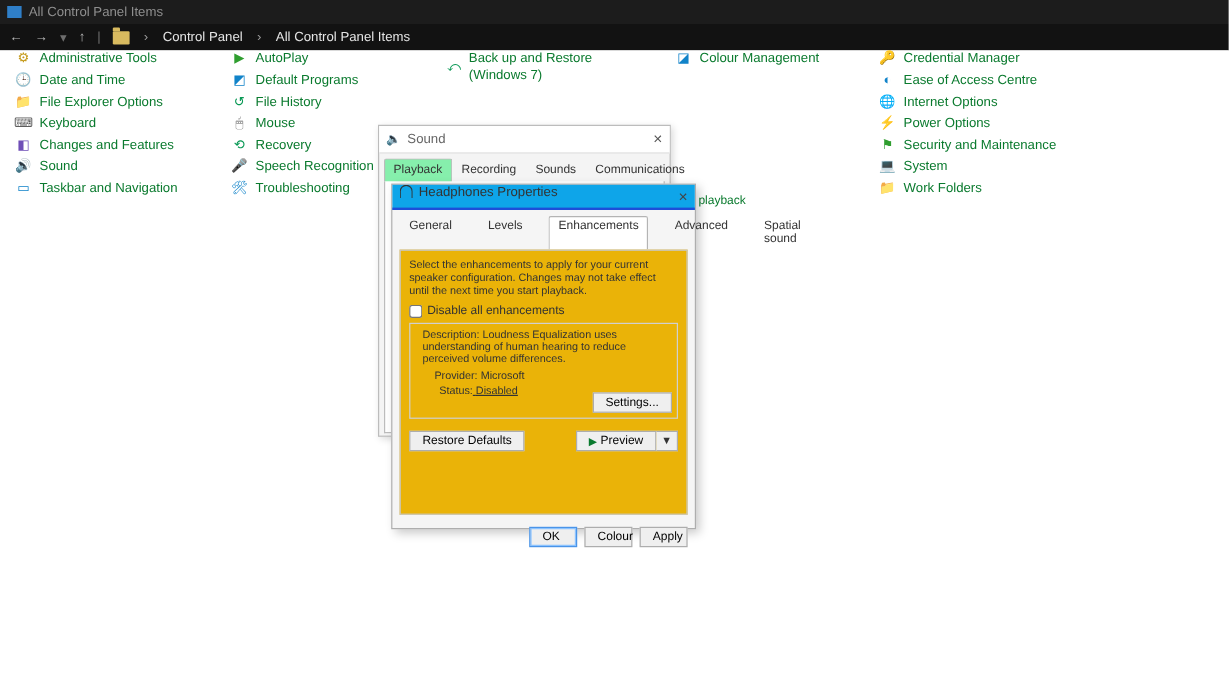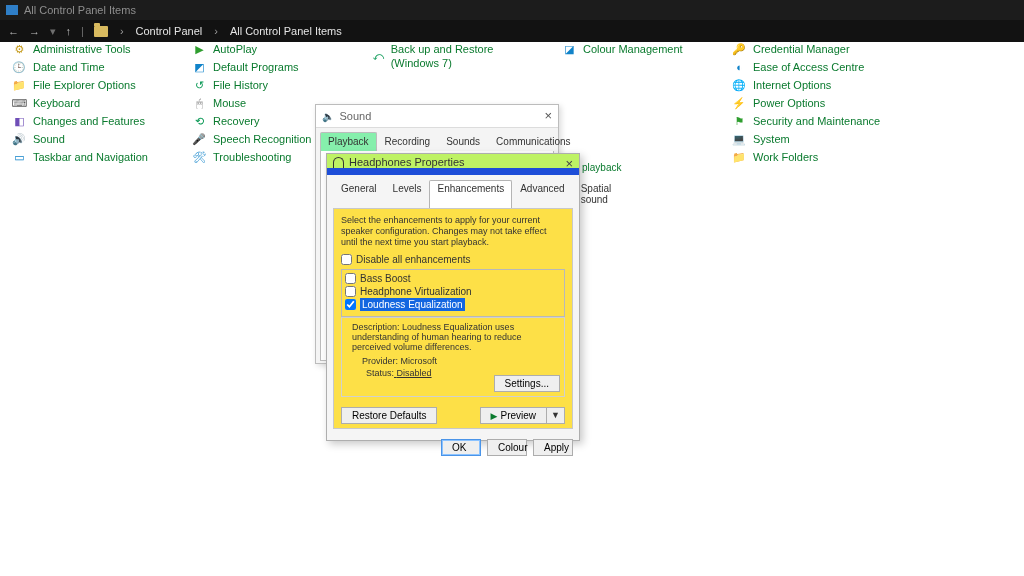--- a/index.html
+++ b/index.html
@@ -35,28 +35,28 @@
   .sound-title .spk-icn { color:#6a6a6a; margin-right:5px; font-size:10px; }
   .sound-title .close { position:absolute; right:6px; top:3px; color:#555; cursor:pointer; font-size:13px; }
   .sound-tabs { display:flex; font-size:10px; padding:4px 4px 0 4px; gap:0; }
   .sound-tabs .tab { padding:3px 7px 4px 7px; color:#333; border:1px solid transparent; border-bottom:none; cursor:pointer; }
   .sound-tabs .tab.active { background:#86efac; border-color:#bcbcbc; border-radius:2px 2px 0 0; }
   .sound-body { background:#fff; margin:0 4px; height:210px; border:1px solid #bcbcbc; border-top:none; }
 
   
   .hp-win { position:absolute; left:326px; top:153px; width:254px; height:288px; background:#f5f5f5;
             border:1px solid #aeaeae; box-shadow:3px 3px 8px rgba(0,0,0,.22); z-index:5; }
-  .hp-title { height:21px; background:#bef264; border-bottom:7px solid #1d4ed8; display:flex; align-items:flex-end;
+  .hp-title { height:21px; background:#0ea5e9; border-bottom:2px solid #1d4ed8; display:flex; align-items:flex-start;
               font-size:11px; color:#333; padding-left:6px; position:relative; }
   .hp-title .hp-icn { width:11px; height:11px; border:1.5px solid #333; border-bottom:none; border-radius:6px 6px 0 0; margin-right:5px; }
   .hp-title .close { position:absolute; right:6px; top:2px; color:#444; cursor:pointer; font-size:13px; }
-  .hp-tabs { display:flex; font-size:10px; padding:5px 6px 0 6px; }
+  .hp-tabs { display:flex; font-size:10px; padding:5px 6px 0 6px;gap:14px; }
   .hp-tabs .tab { padding:2px 7px 3px 7px; color:#333; border:1px solid transparent; border-bottom:none; cursor:pointer; }
   .hp-tabs .tab.active { background:#fff; border-color:#b4b4b4; border-radius:2px 2px 0 0; }
-  .hp-body { background:#fde047; margin:0 6px 6px 6px; border:1px solid #c8c8c8; height:221px; padding:6px 7px; font-size:10px; color:#333; position:relative; }
+  .hp-body { background:#eab308; margin:0 6px 6px 6px; border:1px solid #c8c8c8; height:221px; padding:6px 7px; font-size:10px; color:#333; position:relative; }
   .hint { font-size:9px; color:#333; line-height:11px; margin-bottom:6px; }
   .chk { display:flex; align-items:center; gap:4px; font-size:10px; margin-bottom:4px; }
   .chk input { width:11px; height:11px; margin:0; }
   .enh-list { border:1px solid #b8b8b8; height:48px; padding:2px 3px; }
   .enh-list .row { display:flex; align-items:center; gap:4px; font-size:10px; line-height:13px; }
   .enh-list .row input { width:11px; height:11px; margin:0; }
   .enh-list .row.sel span { background:#1466e0; color:#fff; padding:0 2px; }
   .sect-label { font-size:10px; margin-top:12px; margin-bottom:2px; color:#333; }
   .props { border:1px solid #d0d0d0; padding:4px 6px 6px 10px; font-size:9px; color:#333; position:relative; height:80px; }
   .props .line { margin-bottom:2px; }
@@ -236,34 +236,20 @@
     <div class="tab active">Enhancements</div>
     <div class="tab">Advanced</div>
     <div class="tab">Spatial sound</div>
   </div>
   <div class="hp-body">
     <div class="hint">Select the enhancements to apply for your current speaker configuration. Changes may not take effect until the next time you start playback.</div>
     <label class="chk">
       <input type="checkbox" style="">
       <span>Disable all enhancements</span>
     </label>
-    <div class="enh-list">
-      <label class="row">
-          <input type="checkbox" style="">
-          <span>Bass Boost</span>
-        </label>
-      <label class="row">
-          <input type="checkbox" style="">
-          <span>Headphone Virtualization</span>
-        </label>
-      <label class="row sel">
-          <input type="checkbox" checked="" style="">
-          <span>Loudness Equalization</span>
-        </label>
-    </div>
 
     <div class="props">
       <div class="line">
         <span class="lab">Description:</span>
         <span>Loudness Equalization uses understanding of human hearing to reduce perceived volume differences.</span>
       </div>
       <div class="line" style="margin-top:4px; padding-left:10px;">
         <span class="lab">Provider:</span>
         <span>Microsoft</span>
       </div>

